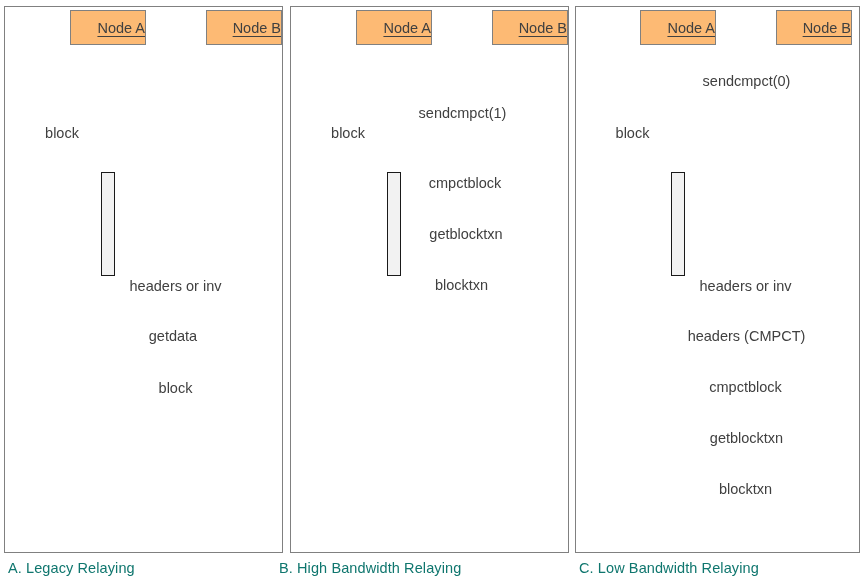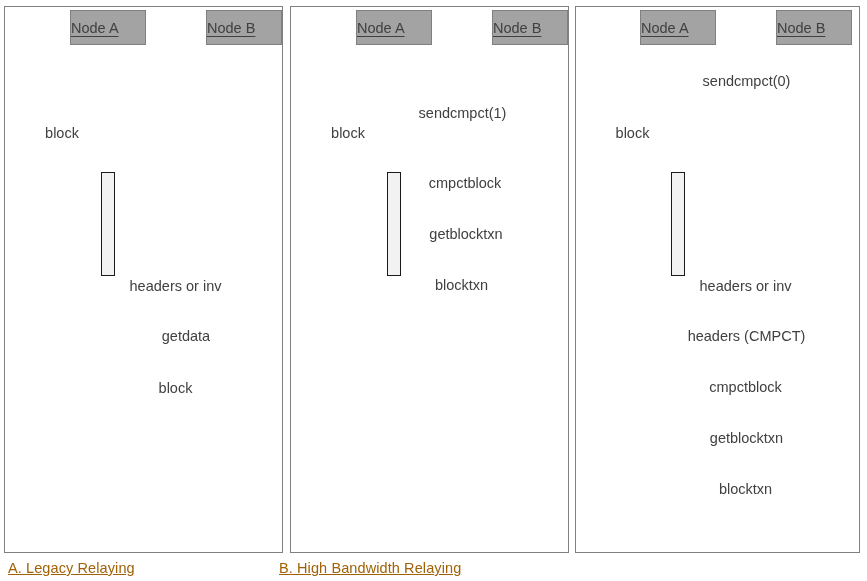--- a/index.html
+++ b/index.html
@@ -23,40 +23,39 @@
   }
   .panel {
     position: absolute;
     border: 1px solid #808080;
     box-sizing: border-box;
     background: #ffffff;
   }
   .caption {
     position: absolute;
     font-size: 14.5px;
-    color: #a16207;
+    color: #0f766e;
     white-space: nowrap;
     letter-spacing: 0.1px;
-    text-decoration: underline;
   }
   .svg-layer {
     position: absolute;
     left: 0; top: 0;
     width: 867px;
     height: 581px;
     pointer-events: none;
   }
   .node-box {
     position: absolute;
     border: 1px solid #808080;
-    background: #a3a3a3;
+    background: #fdba74;
     box-sizing: border-box;
     display: flex;
     align-items: center;
-    justify-content: flex-start;
+    justify-content: flex-end;
   }
   .node-label {
     font-size: 14.5px;
     color: #404040;
     text-decoration: underline;
     text-underline-offset: 3px;
     white-space: nowrap;
   }
   .activation {
     position: absolute;
@@ -121,21 +120,21 @@
   <div id="overlay">
       <div class="node-box" style="left: 70px; top: 10px; width: 76px; height: 35px;">
         <span class="node-label">Node A</span>
       </div>
       <div class="node-box" style="left: 206px; top: 10px; width: 76px; height: 35px;">
         <span class="node-label">Node B</span>
       </div>
       <div class="activation" style="left: 101px; top: 172px; width: 14px; height: 104px;"></div>
       <div class="msg-label" style="left: 62px; top: 125px;">block</div>
       <div class="msg-label" style="left: 175.5px; top: 278px;">headers or inv</div>
-      <div class="msg-label" style="left: 186px; top: 328px; text-align: center;">getdata</div>
+      <div class="msg-label" style="left: 173px; top: 328px; text-align: center;">getdata</div>
       <div class="msg-label" style="left: 175.5px; top: 380px;">block</div>
       <div class="node-box" style="left: 356px; top: 10px; width: 76px; height: 35px;">
         <span class="node-label">Node A</span>
       </div>
       <div class="node-box" style="left: 492px; top: 10px; width: 76px; height: 35px;">
         <span class="node-label">Node B</span>
       </div>
       <div class="activation" style="left: 387px; top: 172px; width: 14px; height: 104px;"></div>
       <div class="msg-label" style="left: 462.5px; top: 73px; margin-top: 32px;">sendcmpct(1)</div>
       <div class="msg-label" style="left: 348px; top: 125px;">block</div>
@@ -153,14 +152,15 @@
       <div class="msg-label" style="left: 632.5px; top: 125px;">block</div>
       <div class="msg-label" style="left: 745.5px; top: 278px;">headers or inv</div>
       <div class="msg-label" style="left: 746.5px; top: 328px;">headers (CMPCT)</div>
       <div class="msg-label" style="left: 745.5px; top: 379px;">cmpctblock</div>
       <div class="msg-label" style="left: 746.5px; top: 430px;">getblocktxn</div>
       <div class="msg-label" style="left: 745.5px; top: 481px;">blocktxn</div>
     </div>
 
   <div class="caption" style="left:8px; top:560px;">A. Legacy Relaying</div>
   <div class="caption" style="left:279px; top:560px;">B. High Bandwidth Relaying</div>
+  <div class="caption" style="left:579px; top:560px;">C. Low Bandwidth Relaying</div>
 
 </div>
 
 </body></html>

